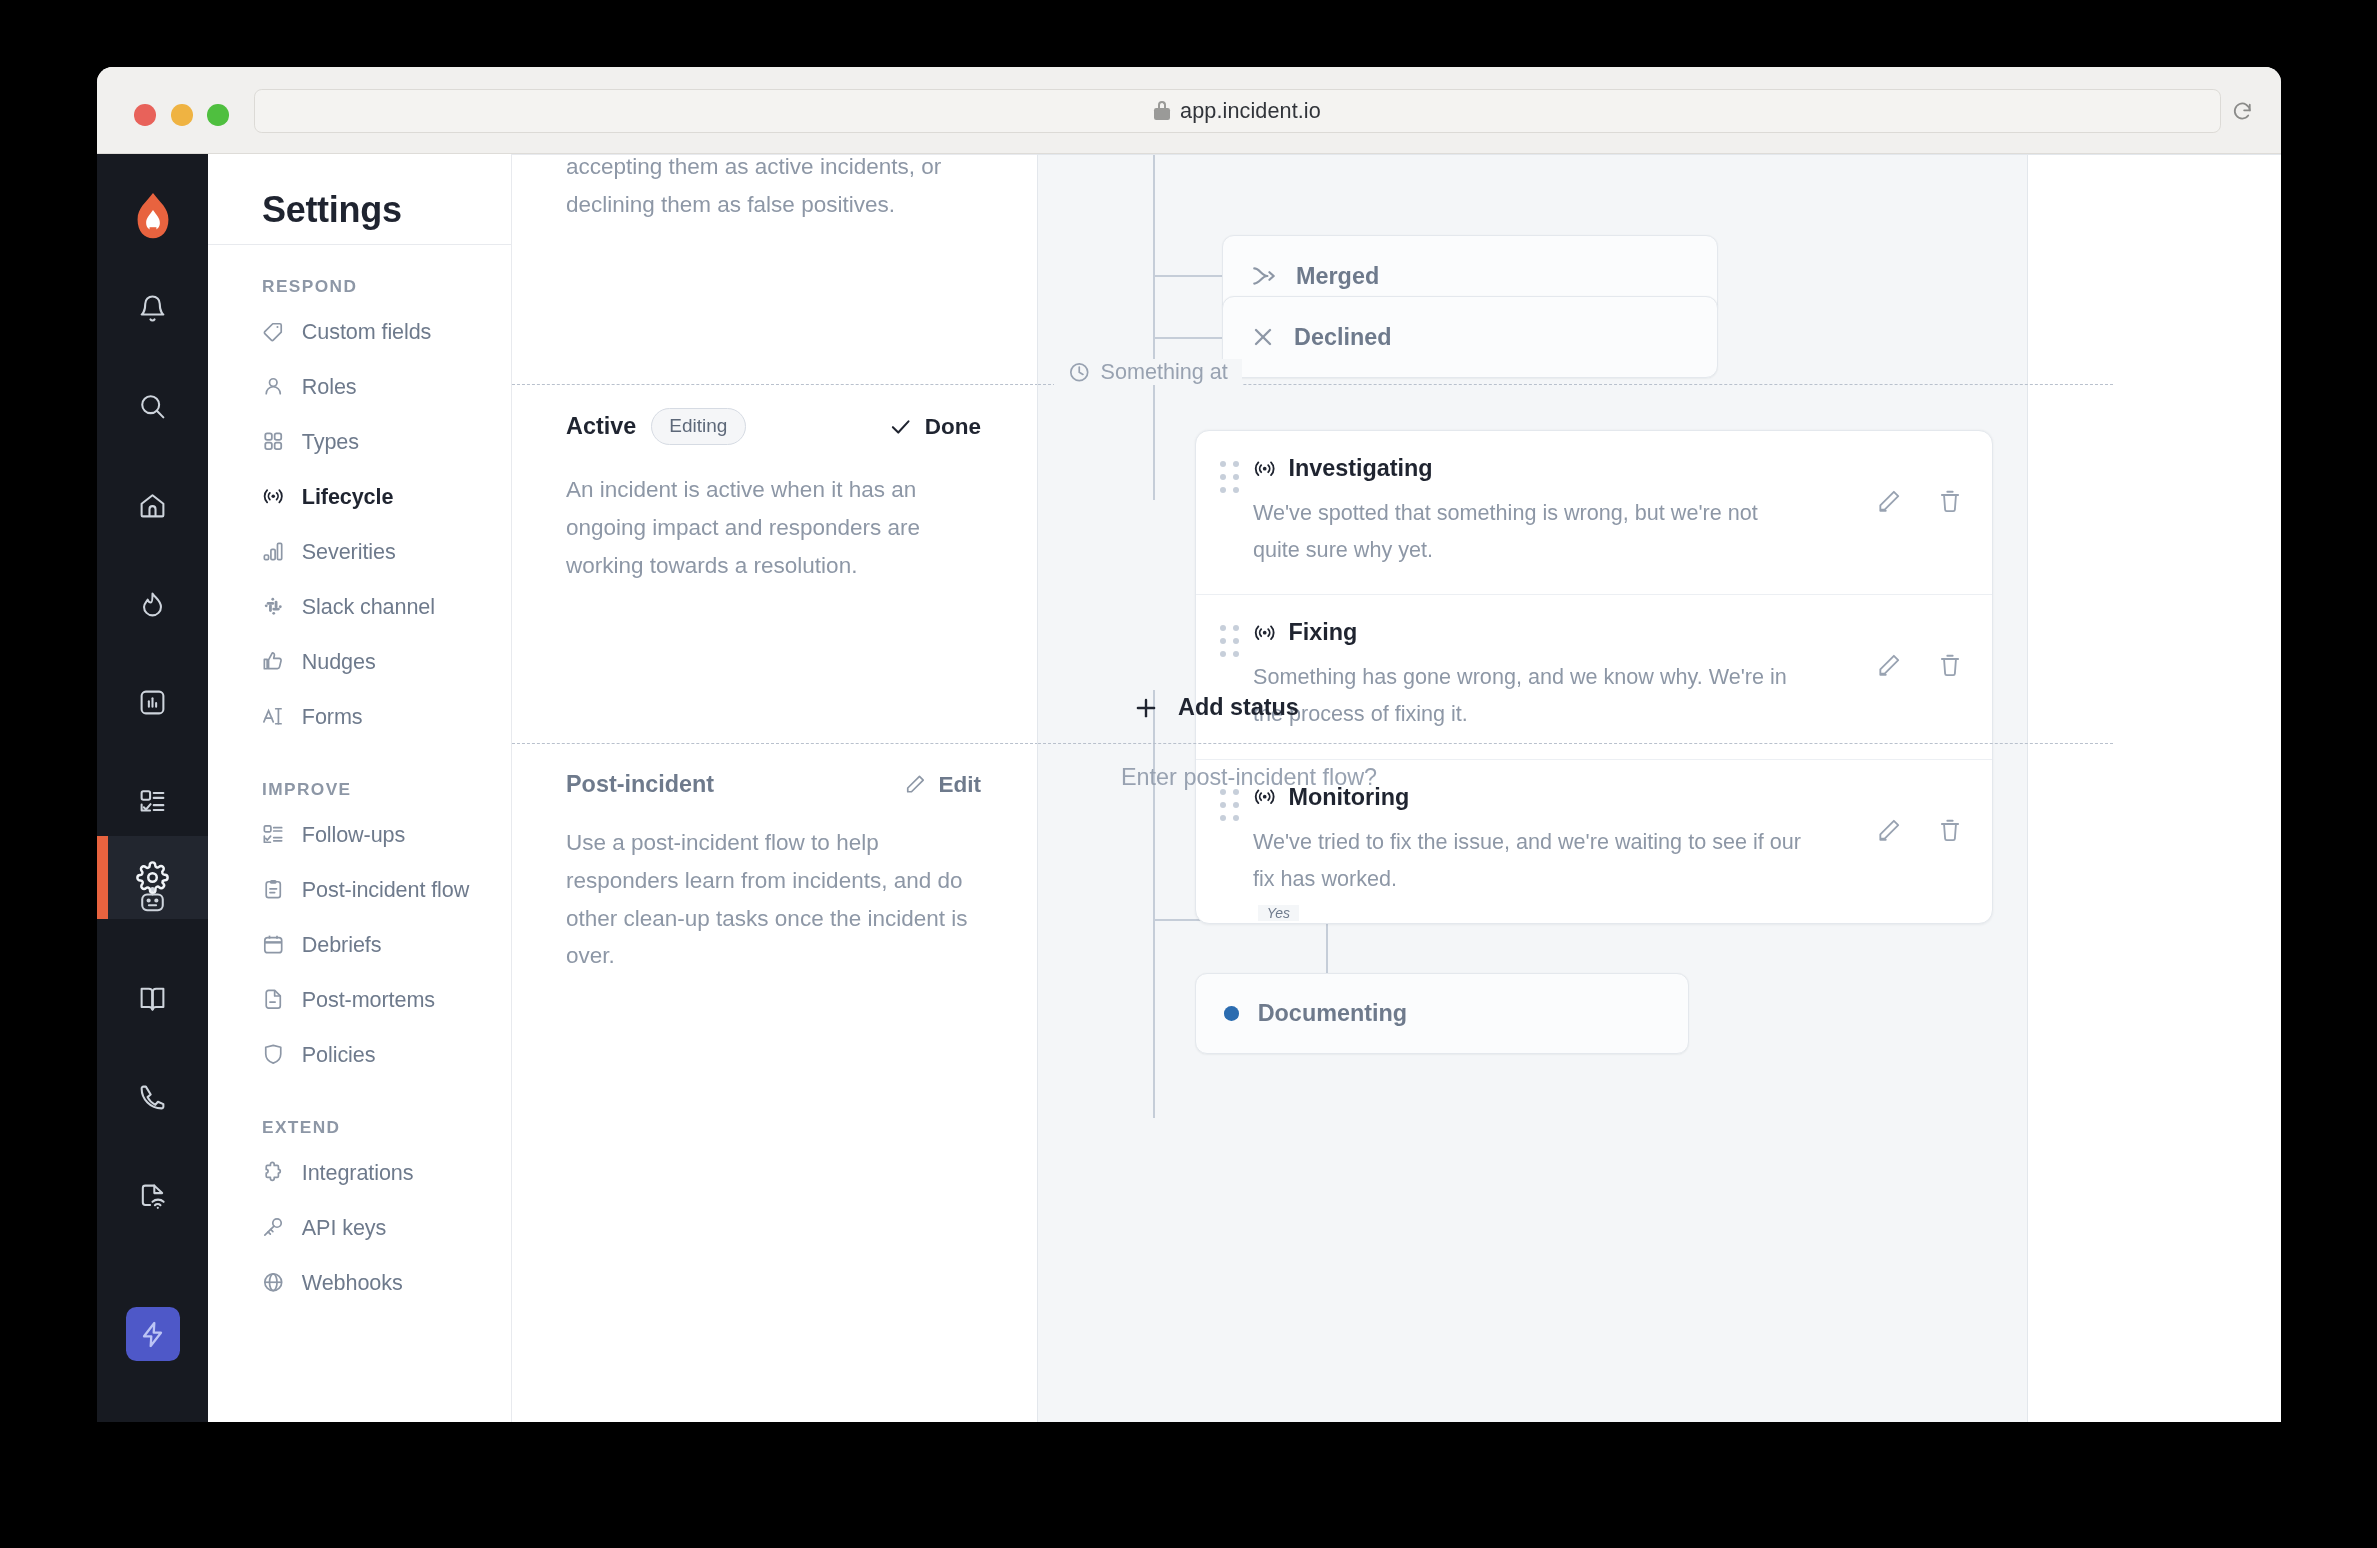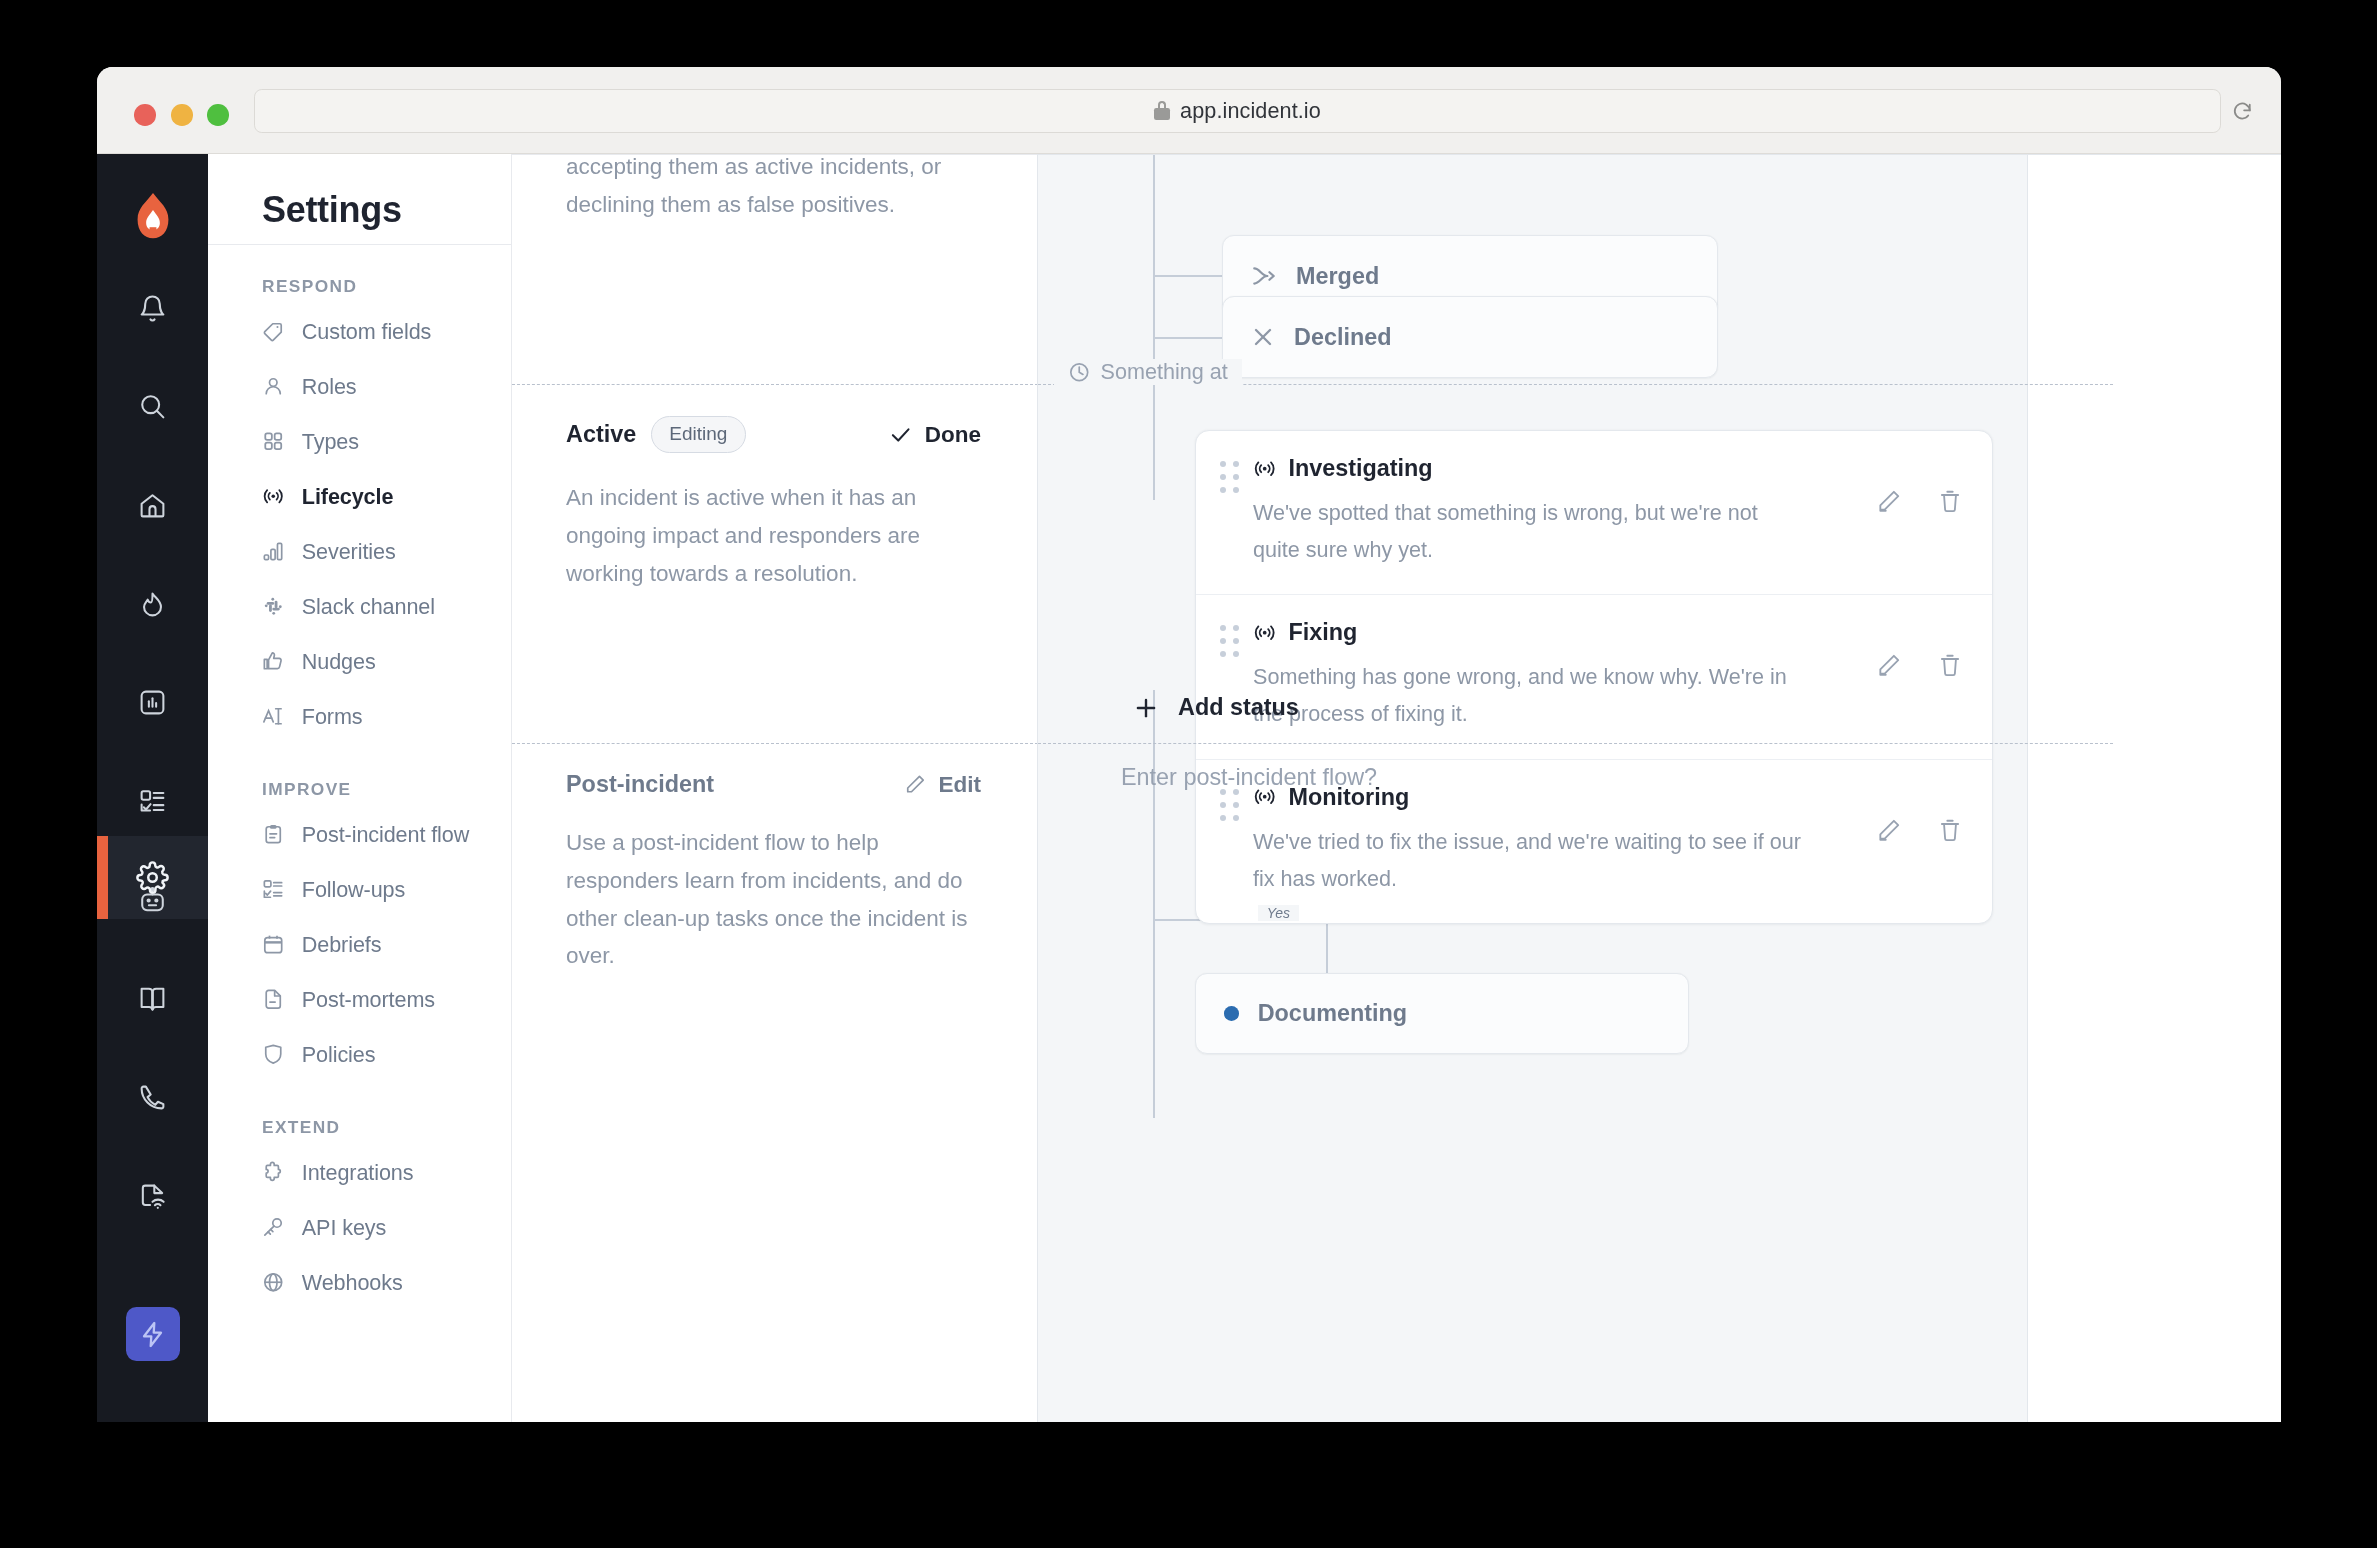--- a/index.html
+++ b/index.html
@@ -530,44 +530,44 @@
                 <line x1="14.6" y1="20" x2="20.4" y2="20"></line>
             </svg>
             <span class="nlabel">Forms</span>
           </div>
         </div>
 
         <div class="nav-group">
           <div class="nav-group-title">IMPROVE</div>
 
           <div class="nav-item">
-            <svg class="nicon" viewBox="0 0 24 24" fill="none" stroke="#8d97a6" stroke-width="1.8" stroke-linejoin="round">
-              <rect x="4.5" y="4" width="15" height="17" rx="2.5"></rect>
-              <rect x="8.5" y="2" width="7" height="4" rx="1.6" fill="#8d97a6" stroke="none"></rect>
-              <line x1="8.5" y1="11.5" x2="15.5" y2="11.5" stroke-linecap="round"></line>
-              <line x1="8.5" y1="15.5" x2="13.5" y2="15.5" stroke-linecap="round"></line>
-            </svg>
-            <span class="nlabel">Post-incident flow</span>
-          </div>
-
-          <div class="nav-item">
             <svg class="nicon" viewBox="0 0 24 24" fill="none" stroke="#8d97a6" stroke-width="1.8" stroke-linecap="round" stroke-linejoin="round">
               <rect x="2.5" y="3" width="7" height="6.5" rx="1.4"></rect>
               <path d="M2.5 14v6.5H9"></path>
                 <polyline points="4 16.5 5.7 18.2 9.2 14"></polyline>
               <line x1="12.5" y1="5" x2="21" y2="5"></line>
                 <line x1="12.5" y1="8.5" x2="21" y2="8.5"></line>
               <line x1="12.5" y1="15.5" x2="21" y2="15.5"></line>
                 <line x1="12.5" y1="19" x2="21" y2="19"></line>
             </svg>
             <span class="nlabel">Follow-ups</span>
           </div>
 
           <div class="nav-item">
             <svg class="nicon" viewBox="0 0 24 24" fill="none" stroke="#8d97a6" stroke-width="1.8" stroke-linejoin="round">
+              <rect x="4.5" y="4" width="15" height="17" rx="2.5"></rect>
+              <rect x="8.5" y="2" width="7" height="4" rx="1.6" fill="#8d97a6" stroke="none"></rect>
+              <line x1="8.5" y1="11.5" x2="15.5" y2="11.5" stroke-linecap="round"></line>
+              <line x1="8.5" y1="15.5" x2="13.5" y2="15.5" stroke-linecap="round"></line>
+            </svg>
+            <span class="nlabel">Post-incident flow</span>
+          </div>
+
+          <div class="nav-item">
+            <svg class="nicon" viewBox="0 0 24 24" fill="none" stroke="#8d97a6" stroke-width="1.8" stroke-linejoin="round">
               <rect x="3" y="5" width="18" height="16" rx="3"></rect>
               <path d="M3 10h18" stroke-width="2.6"></path>
               <line x1="8" y1="2.8" x2="8" y2="6"></line>
                 <line x1="16" y1="2.8" x2="16" y2="6"></line>
             </svg>
             <span class="nlabel">Debriefs</span>
           </div>
 
           <div class="nav-item">
             <svg class="nicon" viewBox="0 0 24 24" fill="none" stroke="#8d97a6" stroke-width="1.8" stroke-linejoin="round">
@@ -619,21 +619,21 @@
     </div>
 
     <div id="mid">
 
       <div class="mid-sec" style="top:-45px">
         <div class="mid-body">investigate potential issues before either accepting them as active incidents, or declining them as false positives.</div>
       </div>
 
       <div class="mid-divider" style="top:229px"></div>
 
-      <div class="mid-sec" style="top:261px">
+      <div class="mid-sec" style="top:253px">
         <div class="mid-head">
           <div class="mid-head-left">
             <span class="mid-title">Active</span>
             <span class="pill">Editing</span>
           </div>
           <div class="mid-action">
             <svg width="23.4" height="23.4" viewBox="0 0 24 24" fill="none" stroke="#1f2430" stroke-width="2.1" stroke-linecap="round" stroke-linejoin="round">
               <polyline points="4 12.5 9.5 18 20 6.5"></polyline>
             </svg>
             <span>Done</span>

